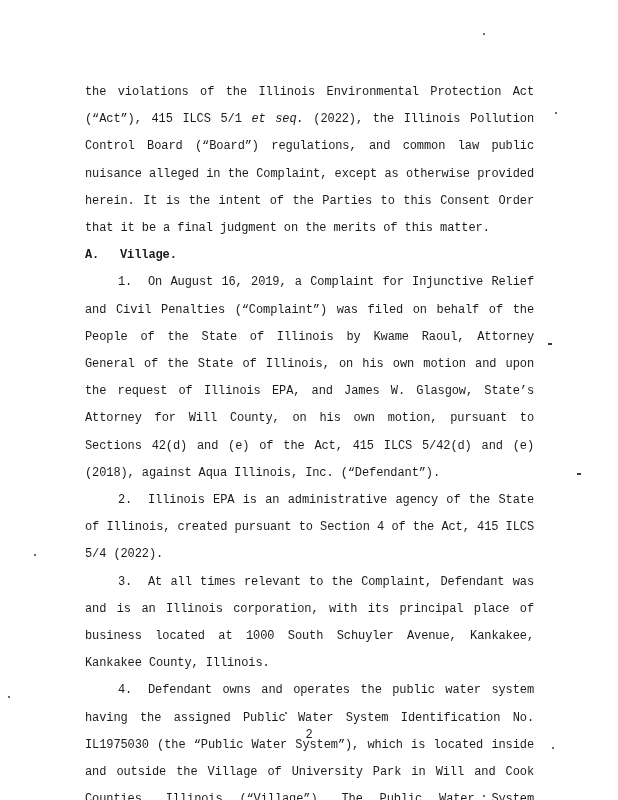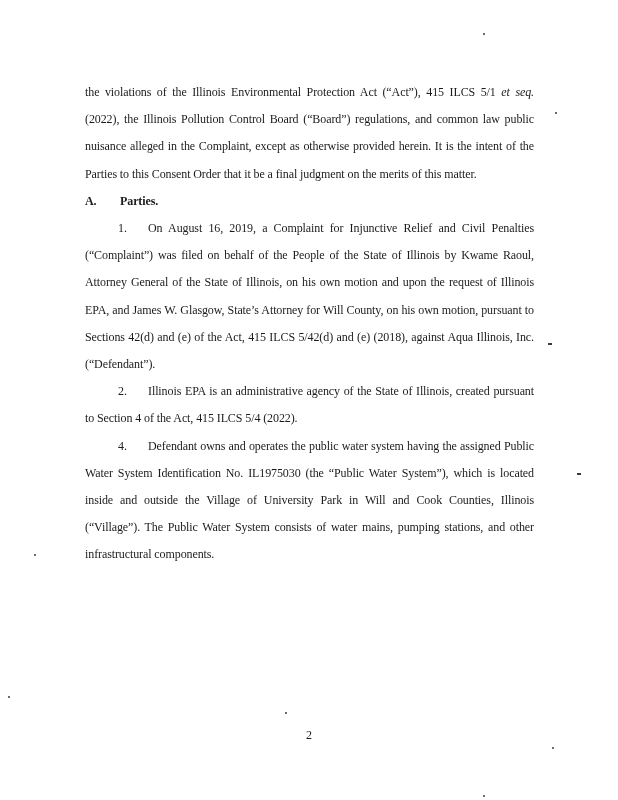--- a/index.html
+++ b/index.html
@@ -5,21 +5,21 @@
   html, body {
     margin: 0;
     padding: 0;
     background: #ffffff;
   }
   .page {
     position: relative;
     width: 592px;
     height: 800px;
     background: #ffffff;
-    font-family: Liberation Serif, serif;
+    font-family: Liberation Mono, monospace;
     color: #1b1b1b;
     overflow: hidden;
   }
   .content {
     position: absolute;
     left: 85px;
     top: 79px;
     width: 449px;
     font-size: 12px;
     line-height: 27.2px;
@@ -78,26 +78,27 @@
 </style>
 </head>
 <body>
 
 <div class="page">
 
   <div class="content">
 
     <p class="body-par"><span>the violations of the Illinois Environmental Protection Act (“Act”), 415 ILCS 5/1 </span><em class="cite">et seq.</em><span> (2022), the Illinois Pollution Control Board (“Board”) regulations, and common law public nuisance alleged in the Complaint, except as otherwise provided herein. It is the intent of the Parties to this Consent Order that it be a final judgment on the merits of this matter.</span></p>
 
-    <p class="heading"><span class="h-label">A.</span><span>Parties.</span></p>
+    <p class="heading"><span class="h-label">A.</span><span>Village.</span></p>
 
     <p class="body-par numbered"><span class="pnum">1.</span><span>On August 16, 2019, a Complaint for Injunctive Relief and Civil Penalties (“Complaint”) was filed on behalf of the People of the State of Illinois by Kwame Raoul, Attorney General of the State of Illinois, on his own motion and upon the request of Illinois EPA, and James W. Glasgow, State’s Attorney for Will County, on his own motion, pursuant to Sections 42(d) and (e) of the Act, 415 ILCS 5/42(d) and (e) (2018), against Aqua Illinois, Inc. (“Defendant”).</span></p>
 
     <p class="body-par numbered"><span class="pnum">2.</span><span>Illinois EPA is an administrative agency of the State of Illinois, created pursuant to Section 4 of the Act, 415 ILCS 5/4 (2022).</span></p>
 
+    <p class="body-par numbered"><span class="pnum">3.</span><span>At all times relevant to the Complaint, Defendant was and is an Illinois corporation, with its principal place of business located at 1000 South Schuyler Avenue, Kankakee, Kankakee County, Illinois.</span></p>
 
     <p class="body-par numbered"><span class="pnum">4.</span><span>Defendant owns and operates the public water system having the assigned Public Water System Identification No. IL1975030 (the “Public Water System”), which is located inside and outside the Village of University Park in Will and Cook Counties, Illinois (“Village”). The Public Water System consists of water mains, pumping stations, and other infrastructural components.</span></p>
 
 
   </div>
 
   <div class="page-number">2</div>
 
   <div class="speck" style="left:483px; top:33px;"></div>
   <div class="speck" style="left:555px; top:112px;"></div>

